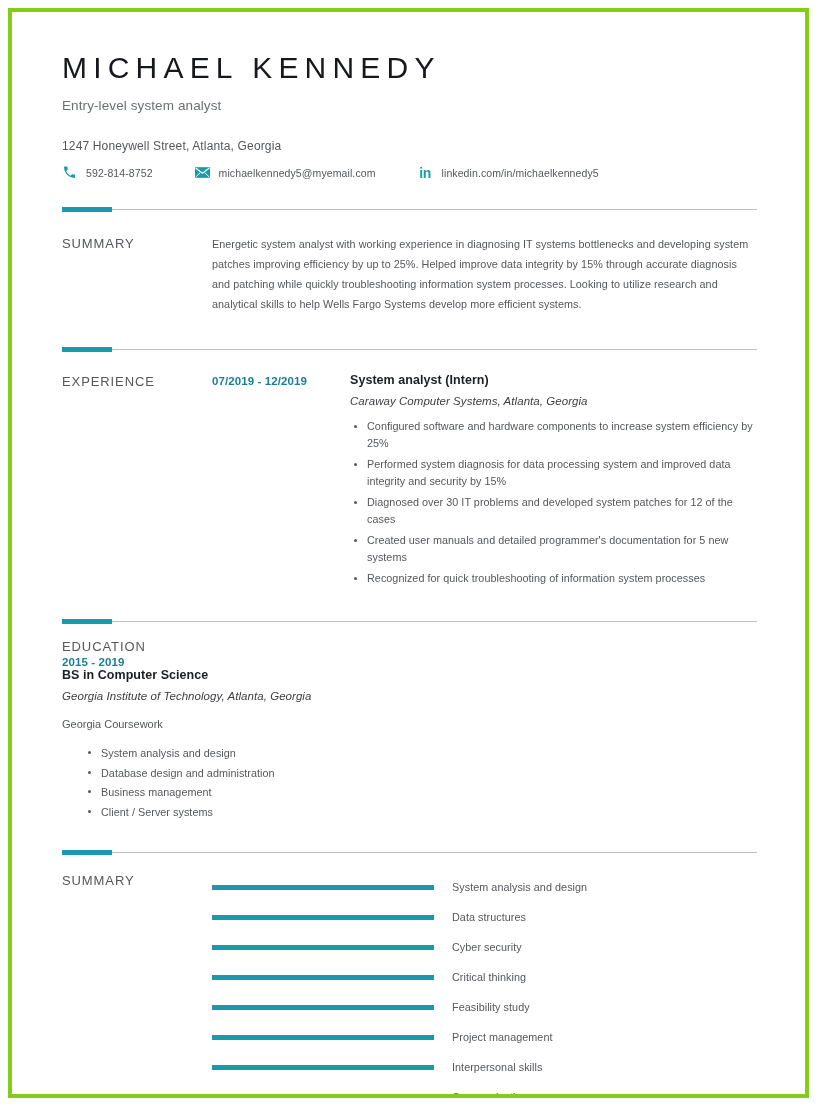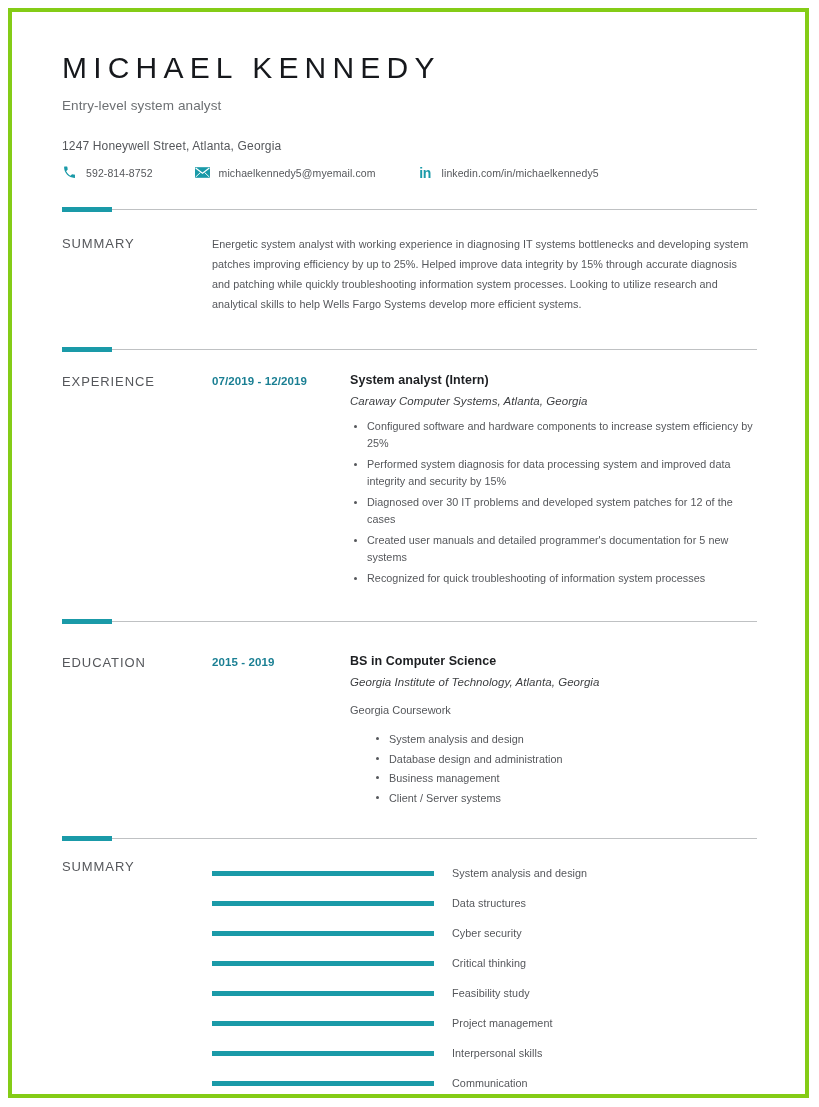--- a/index.html
+++ b/index.html
@@ -282,21 +282,21 @@
           <li>Configured software and hardware components to increase system efficiency by 25%</li>
           <li>Performed system diagnosis for data processing system and improved data integrity and security by 15%</li>
           <li>Diagnosed over 30 IT problems and developed system patches for 12 of the cases</li>
           <li>Created user manuals and detailed programmer's documentation for 5 new systems</li>
           <li>Recognized for quick troubleshooting of information system processes</li>
         </ul>
       </div>
     </div>
 
     <div class="divider" style="margin-top:31px;"></div>
-    <div class="section" style="margin-top:32px;">
+    <div class="section" style="margin-top:16px;flex-direction:column;">
       <div class="sec-label">EDUCATION</div>
       <div class="sec-date">2015 - 2019</div>
       <div class="sec-body">
         <div class="entry-title">BS in Computer Science</div>
         <div class="entry-sub">Georgia Institute of Technology, Atlanta, Georgia</div>
         <div class="entry-note">Georgia Coursework</div>
         <ul class="bullets tight indent">
           <li>System analysis and design</li>
           <li>Database design and administration</li>
           <li>Business management</li>

